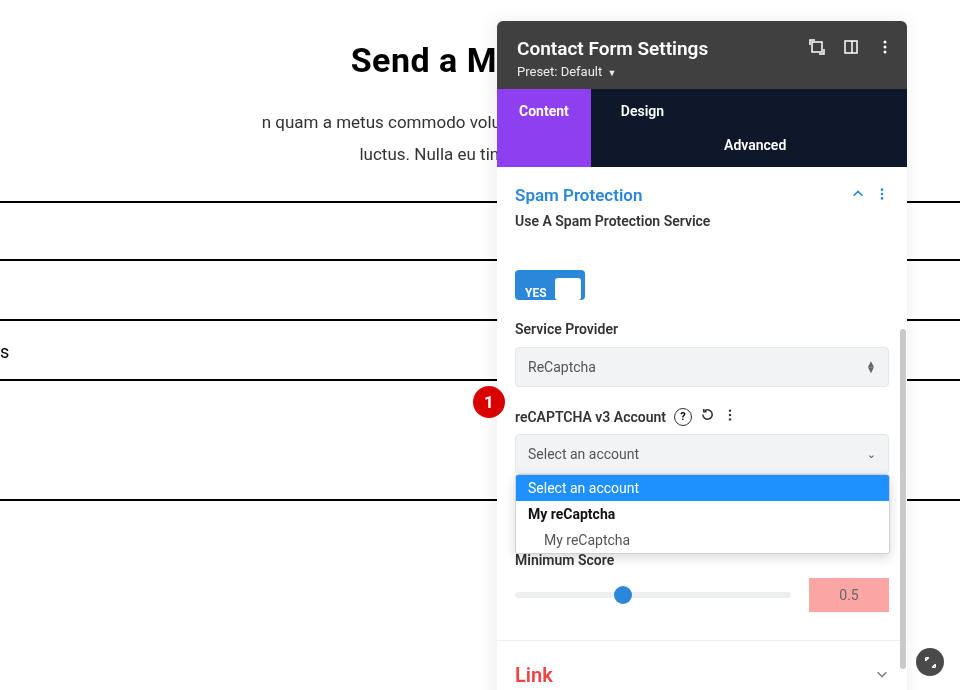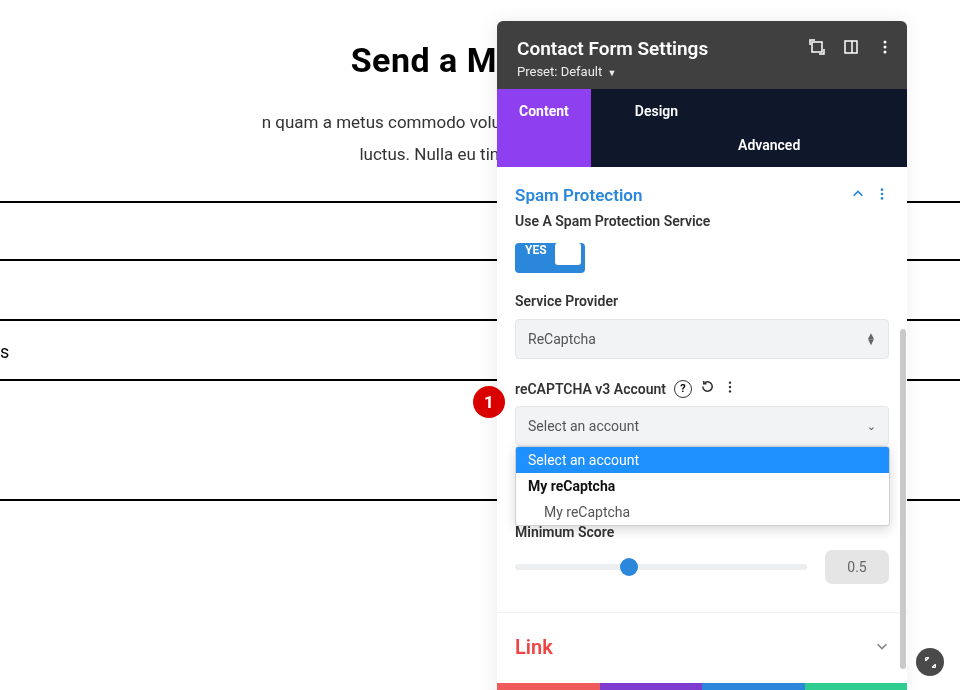--- a/index.html
+++ b/index.html
@@ -19,33 +19,33 @@
 .panel-title { font-size: 19px; font-weight: 600; }
 .panel-preset { font-size: 13px; margin-top: 4px; opacity: 0.9; }
 .panel-preset .caret { font-size: 9px; margin-left: 2px; }
 .header-icons { position: absolute; right: 14px; top: 18px; display: flex; gap: 18px; }
 .header-icons svg, .header-icons .dots { width: 16px; height: 16px; }
 
 .tabs { display: flex; background: #0f172a; }
 .tab { flex: 0 0 auto; padding: 14px 22px; color: #fff; font-size: 14px; font-weight: 600; cursor: pointer; }
 .tab.active { background: #8e3ff0; font-weight: 700; }
 .tab:nth-child(2), .tab:nth-child(3) { flex: 1; text-align: center; }
-.tab:nth-child(2) { flex: 0 0 auto; padding-left: 44px; padding-right: 30px; }
+.tab:nth-child(2) { flex: 0 0 auto; padding-left: 30px; padding-right: 30px; }
 .tab:nth-child(3) { flex: 0 0 auto; padding-left: 30px; padding-right: 30px; margin-top: 34px; }
 
 .panel-body { padding: 18px 18px 2px 18px; position: relative; }
 
 .section-header { display: flex; align-items: center; justify-content: space-between; margin-bottom: 8px; }
 .section-title { color: #2b87da; font-size: 17px; font-weight: 600; }
 .section-actions { display: flex; align-items: center; gap: 10px; color: #2b87da; }
 .chev-up { width: 14px; height: 14px; }
 
 .field-label { font-size: 14px; font-weight: 600; color: #333; margin-bottom: 10px; }
 
-.toggle { display: inline-flex; align-items: flex-start; background: #2b87da; border-radius: 4px; height: 30px; padding: 0 4px 0 10px; color: #fff; font-size: 12px; font-weight: 700; gap: 8px; }
+.toggle { display: inline-flex; align-items: flex-end; background: #2b87da; border-radius: 4px; height: 30px; padding: 0 4px 0 10px; color: #fff; font-size: 12px; font-weight: 700; gap: 8px; margin-top: 31px; }
 .toggle-knob { width: 26px; height: 22px; background: #fff; border-radius: 3px; }
 
 .select-box { background: #f1f3f4; border: 1px solid #e4e6e8; border-radius: 4px; height: 40px; display: flex; align-items: center; justify-content: space-between; padding: 0 12px; font-size: 14px; color: #555; cursor: pointer; }
 .select-arrows { font-size: 10px; line-height: 6px; color: #666; display: flex; flex-direction: column; }
 
 .label-row { display: flex; align-items: center; gap: 8px; margin-bottom: 8px; }
 .help-badge { width: 18px; height: 18px; border: 1.5px solid #333; border-radius: 50%; font-size: 11px; font-weight: 700; display: flex; align-items: center; justify-content: center; }
 .reset-icon svg { width: 15px; height: 15px; }
 
 .dropdown-wrap { position: relative; }
@@ -54,21 +54,21 @@
 
 .dropdown-menu { position: absolute; top: 40px; left: 0; right: -1px; background: #fff; border: 1px solid #d0d0d0; border-radius: 3px; box-shadow: 0 4px 12px rgba(0,0,0,0.15); z-index: 20; overflow: hidden; }
 .dd-option { padding: 5px 12px; font-size: 14px; cursor: pointer; }
 .dd-option.selected { background: #1e90ff; color: #fff; }
 .dd-option.bold { font-weight: 700; color: #111; }
 .dd-option.sub { padding-left: 28px; color: #555; }
 
 .slider-row { display: flex; align-items: center; gap: 18px; margin-top: 6px; }
 .slider-track { flex: 1; height: 6px; background: #eceeef; border-radius: 3px; position: relative; }
 .slider-thumb { position: absolute; top: 50%; left: 39%; transform: translate(-50%, -50%); width: 18px; height: 18px; background: #2b87da; border-radius: 50%; }
-.slider-value { width: 64px; height: 34px; background: #e5e5e5; border-radius: 7px; display: flex; align-items: center; justify-content: center; font-size: 14px; color: #666; }
+.slider-value { width: 80px; height: 34px; background: #fca5a5; border-radius: 0; display: flex; align-items: center; justify-content: center; font-size: 14px; color: #666; }
 
 .link-section { border-top: 1px solid #eee; margin: 28px -18px 0 -18px; padding: 22px 18px; display: flex; align-items: center; justify-content: space-between; }
 .link-title { color: #ef4444; font-size: 20px; font-weight: 600; }
 
 .footer-bar { display: flex; height: 48px; }
 .fb { flex: 1; display: flex; align-items: center; justify-content: center; color: #fff; cursor: pointer; }
 .fb.red { background: #ef5a5a; }
 .fb.purple { background: #7e3bd0; }
 .fb.blue { background: #2b87da; }
 .fb.green { background: #2ecc8f; }

